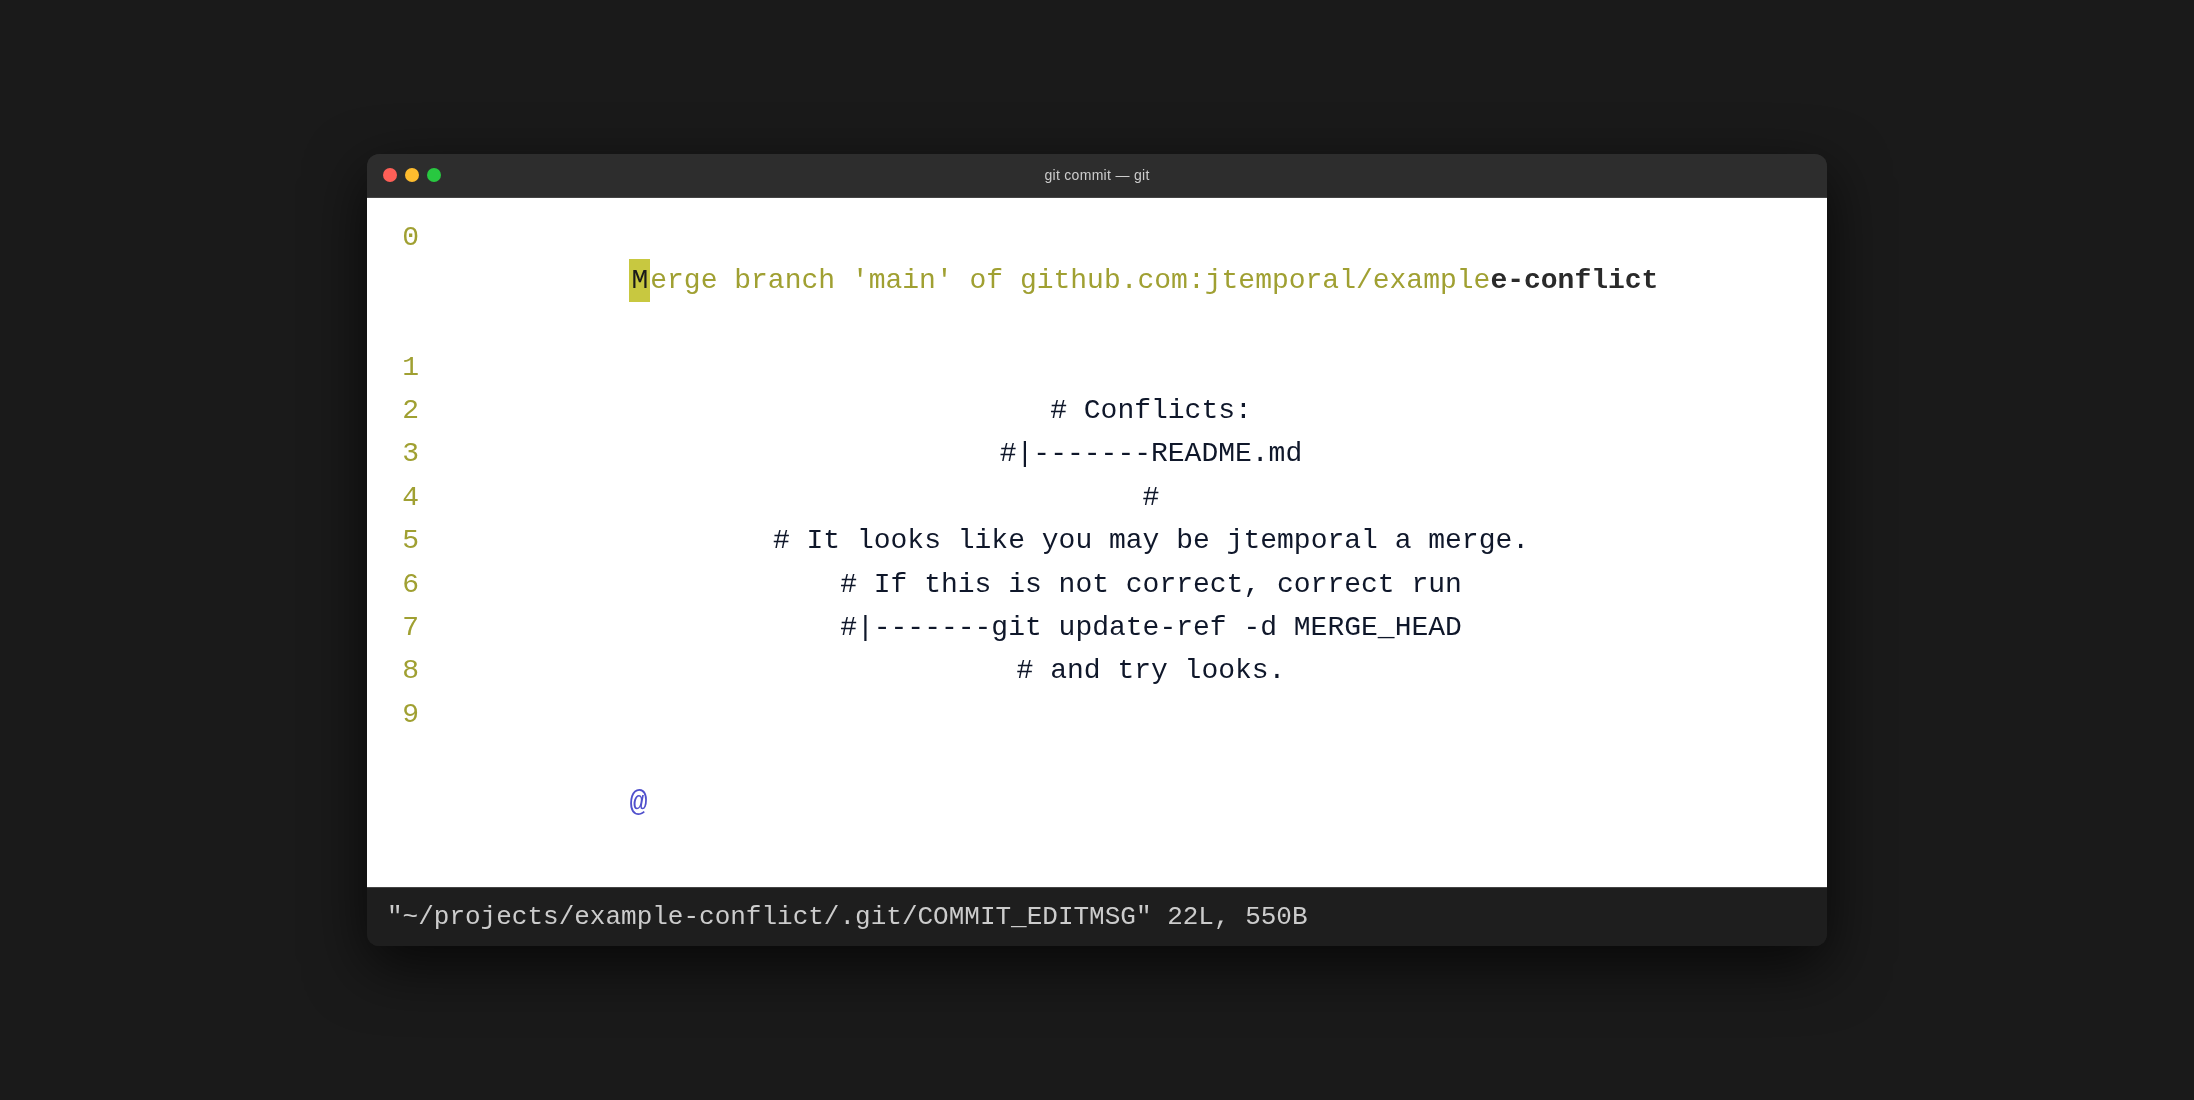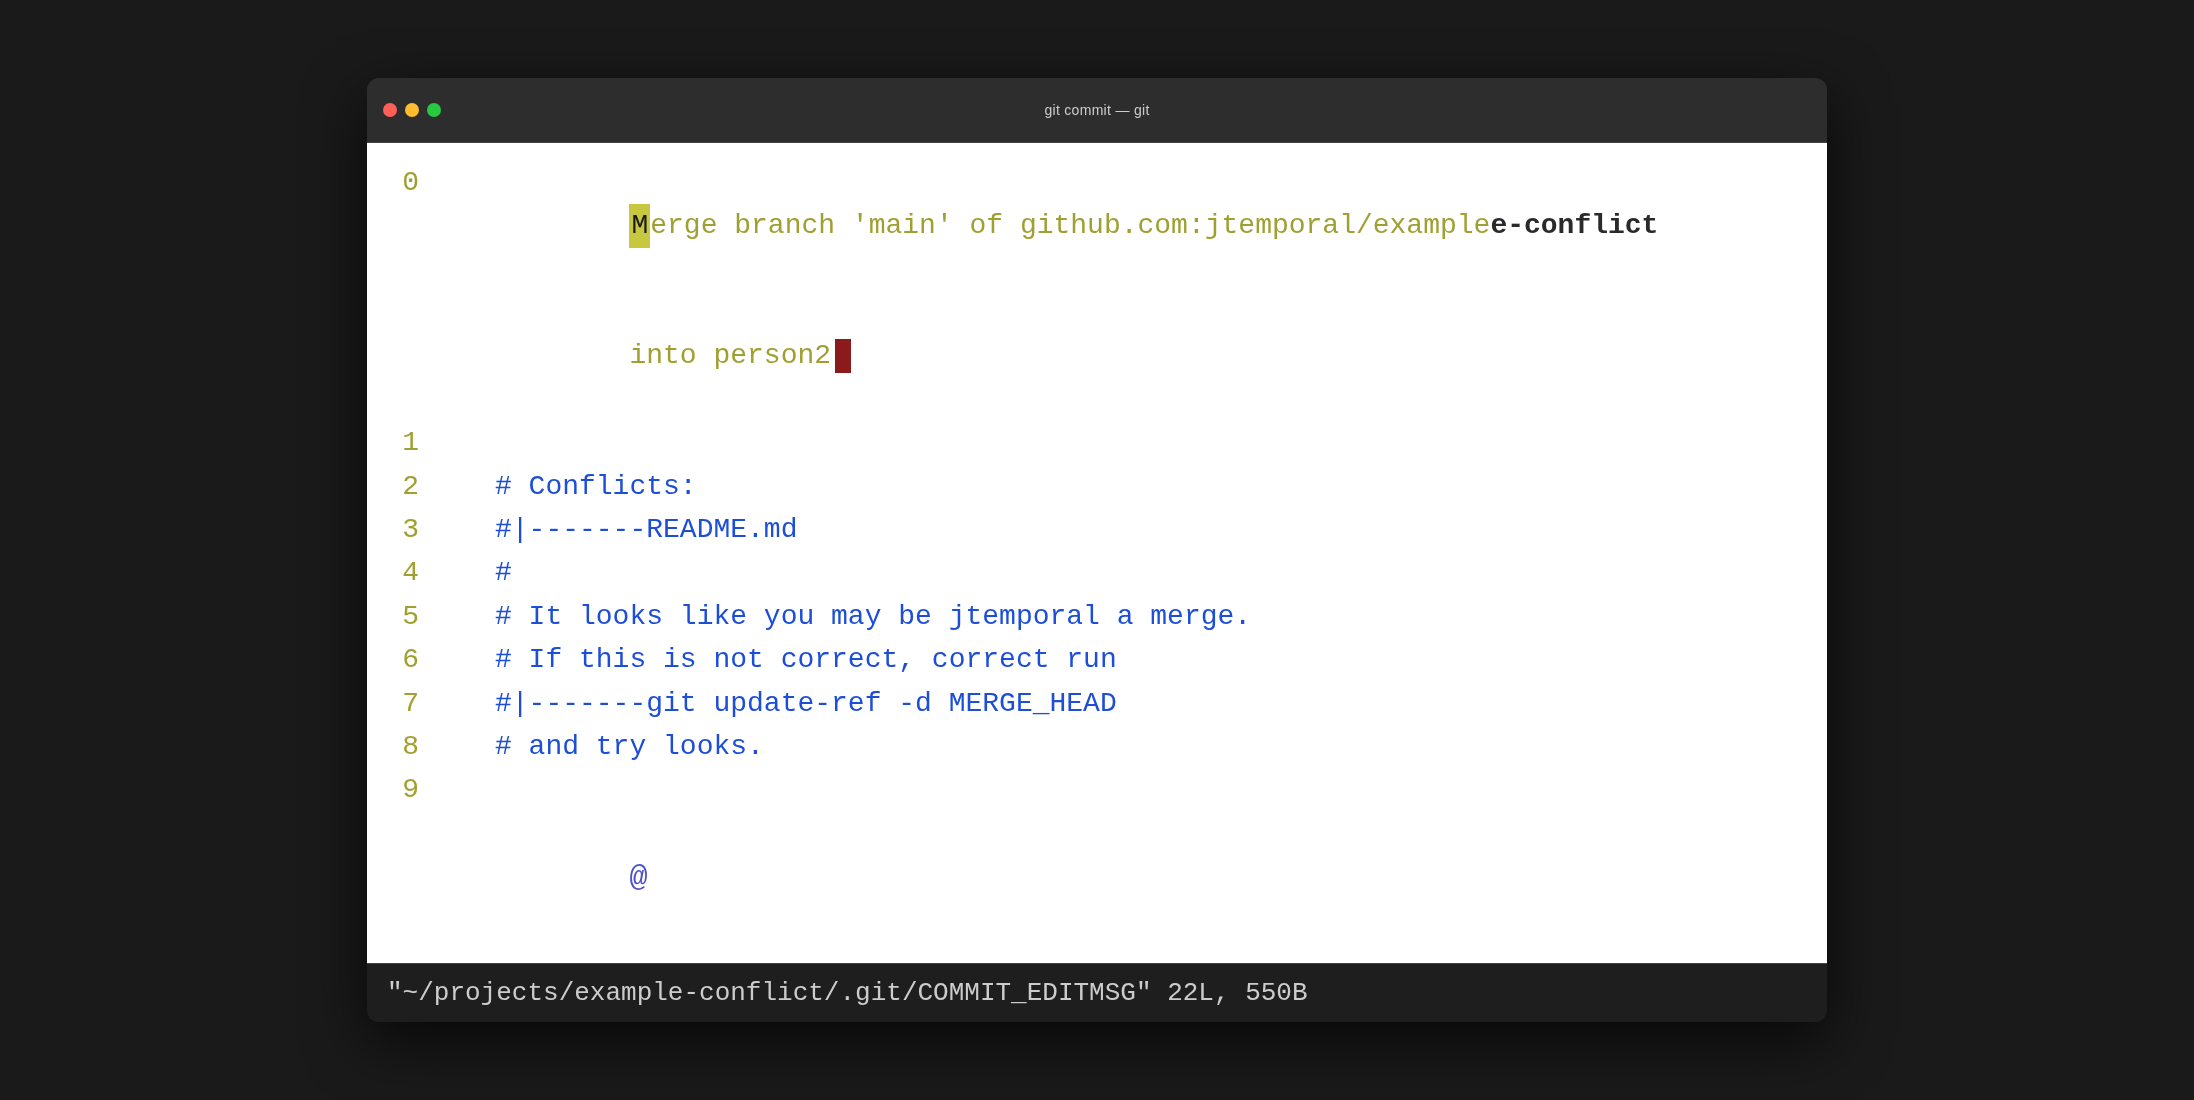--- a/index.html
+++ b/index.html
@@ -20,21 +20,21 @@
     .window {
       width: 1460px;
       background: #1e1e1e;
       border-radius: 12px;
       overflow: hidden;
       box-shadow: 0 20px 60px rgba(0,0,0,0.7);
     }
 
     .titlebar {
       background: #2d2d2d;
-      height: 65px;
+      height: 44px;
       display: flex;
       align-items: center;
       justify-content: center;
       position: relative;
       border-bottom: 1px solid #444;
     }
 
     .traffic-lights {
       position: absolute;
       left: 16px;
@@ -85,21 +85,21 @@
     }
 
     .line-content {
       flex: 1;
       white-space: pre;
       margin-left: 48px;
     }
 
     
     .yellow { color: #a0a032; }
-    .cyan { color: #1d4ed8; }
+    .cyan { color: #0f172a; text-align: center; }
 
     .statusbar {
       background: #1e1e1e;
       border-top: 1px solid #444;
       padding: 14px 20px;
       font-family: 'Menlo', 'Monaco', 'Courier New', monospace;
       font-size: 26px;
       color: #cccccc;
     }
 
@@ -124,26 +124,20 @@
 
   <div class="editor-area">
 
     <div class="code-line">
       <span class="line-number yellow">0</span>
       <span class="line-content">
         <span style="color:#c8c840; background:#c8c840; color:#1a1a1a; display:inline-block; padding: 0 2px;">M</span><span style="color:#a0a032;">erge branch 'main' of github.com:jtemporal/example</span><span style="color:#2a2a2a; font-weight:bold;">e-conflict</span>
       </span>
     </div>
 
-    <div class="code-line">
-      <span class="line-number" style="color:#a0a032; min-width:80px; text-align:right; padding-right:28px;"></span>
-      <span class="line-content">
-        <span style="color:#a0a032;">into person2</span><span style="display:inline-block; width:16px; height:34px; background:#8b1a1a; vertical-align:middle; margin-left:4px;"></span>
-      </span>
-    </div>
 
     <div class="code-line">
       <span class="line-number yellow">1</span>
       <span class="line-content"></span>
     </div>
 
     <div class="code-line">
       <span class="line-number yellow">2</span>
       <span class="line-content cyan"># Conflicts:</span>
     </div>

